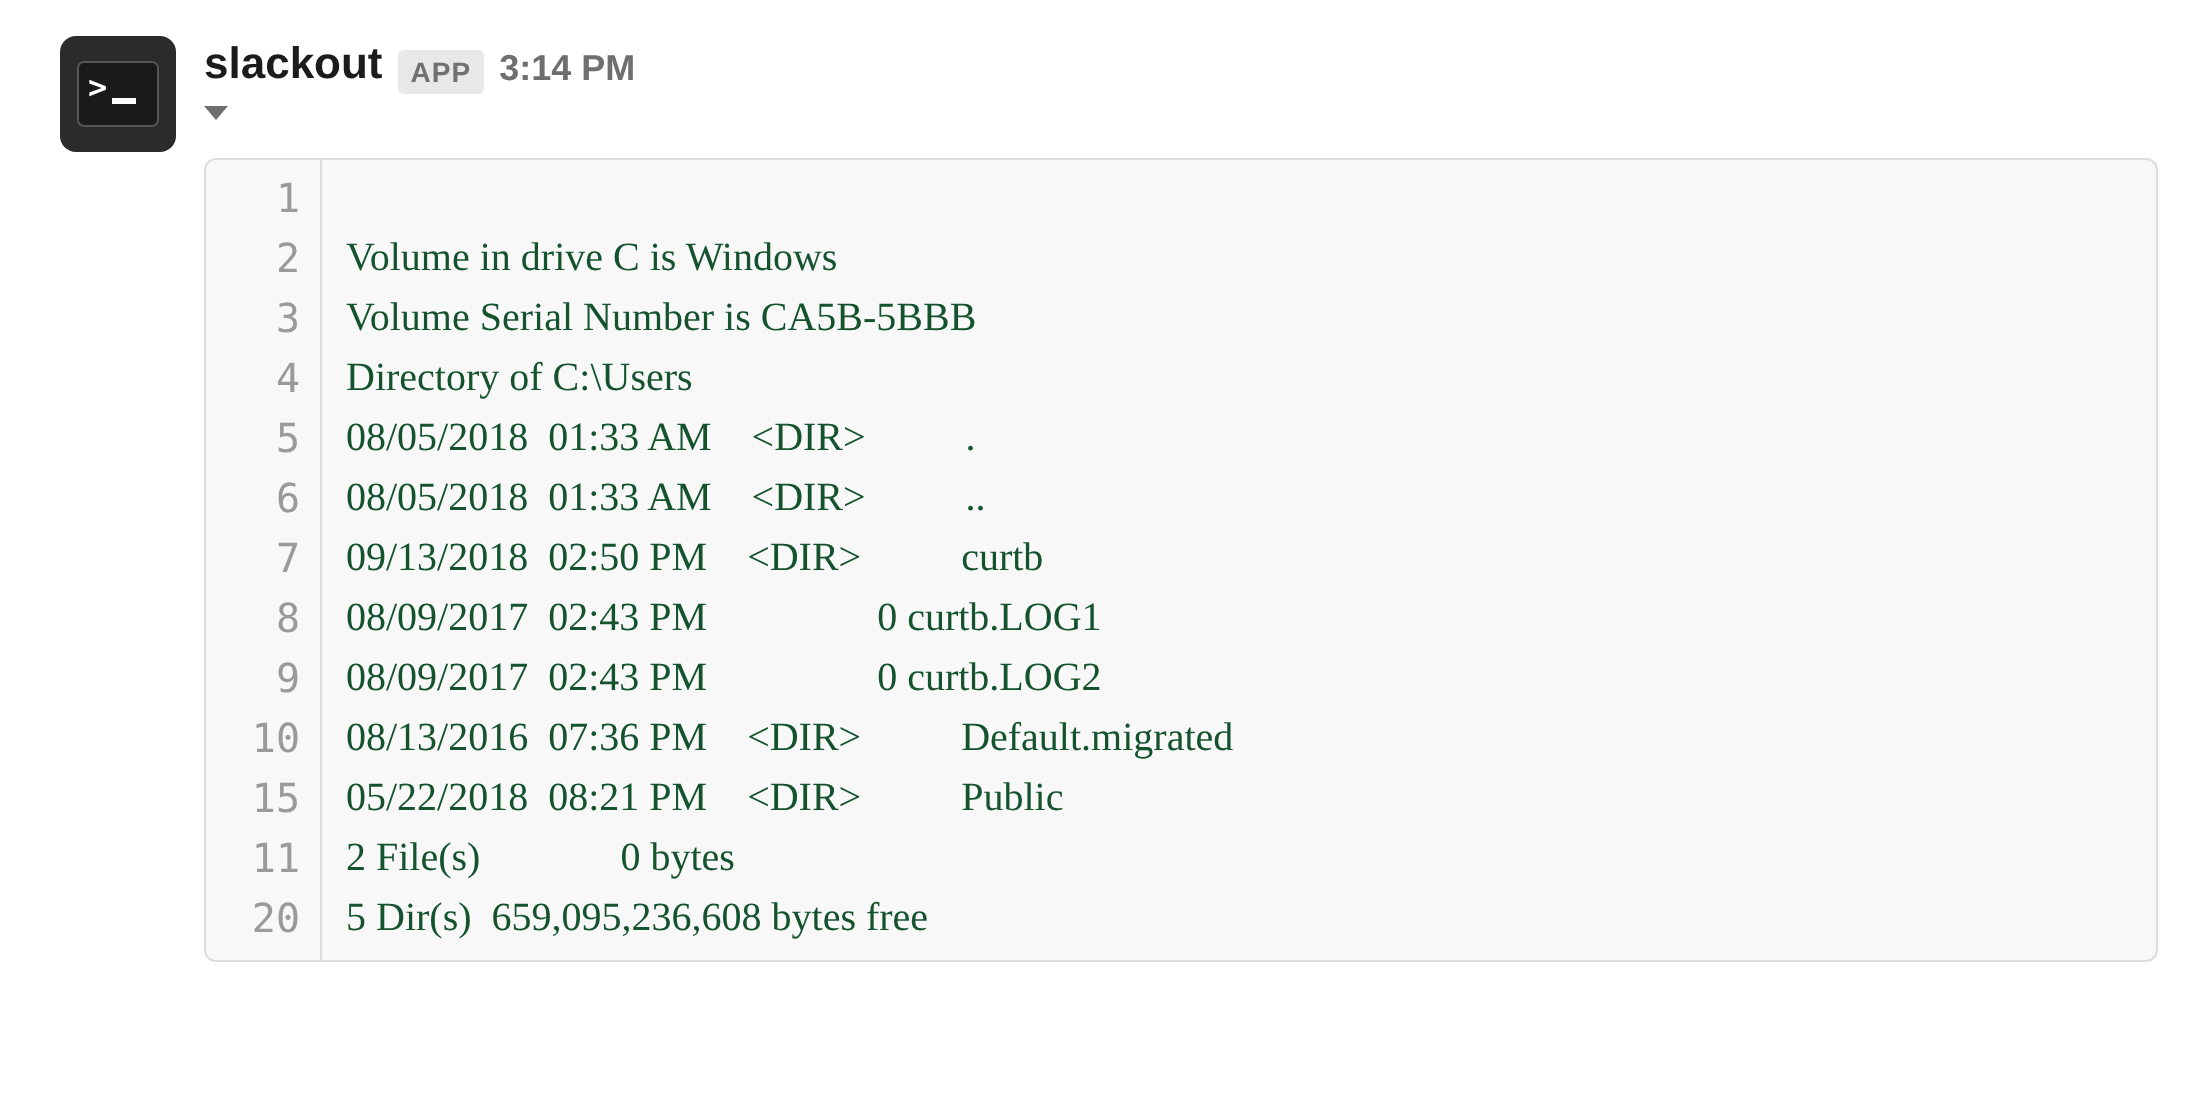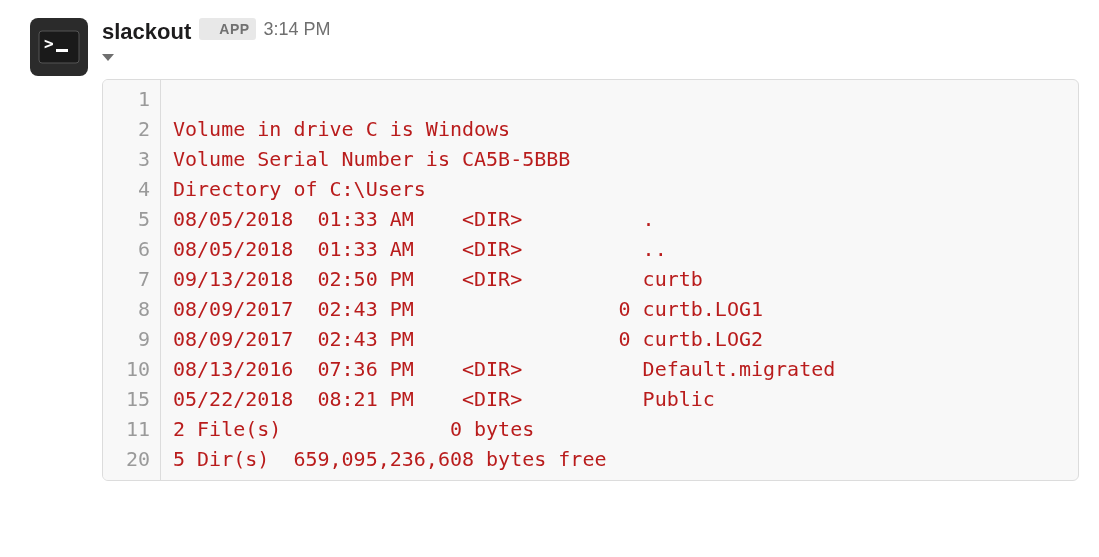--- a/index.html
+++ b/index.html
@@ -23,46 +23,46 @@
       flex-shrink: 0;
       display: flex;
       align-items: center;
       justify-content: center;
       position: relative;
     }
     .avatar svg { width: 44px; height: 44px; }
     .body { flex: 1; min-width: 0; }
     .header {
       display: flex;
-      align-items: flex-start;
+      align-items: flex-end;
       gap: 8px;
       line-height: 1.3;
     }
     .sender {
       font-weight: 900;
       font-size: 22px;
       color: #1d1c1d;
     }
     .app-badge {
       display: inline-flex;
       align-items: center;
-      padding: 1px 6px 0 20px;
+      padding: 1px 6px 0 6px;
       height: 22px;
       font-size: 14px;
       font-weight: 600;
       letter-spacing: 0.5px;
       color: #717171;
       background: #e8e8e8;
       border-radius: 3px;
       vertical-align: middle;
     }
     .timestamp {
       font-size: 18px;
       color: #6f6f6f;
-      font-weight: 400;
+      font-weight: 700;
     }
     .subheader {
       display: inline-flex;
       align-items: center;
       gap: 6px;
       margin-top: 2px;
       font-size: 20px;
       color: #6f6f6f;
       cursor: pointer;
     }
@@ -90,22 +90,23 @@
       padding: 4px 10px 6px 0;
       text-align: right;
       min-width: 58px;
       color: #9a9a9a;
       user-select: none;
     }
     .gutter .ln { display: block; }
     .code {
       padding: 4px 12px 6px 12px;
       white-space: pre;
-      color: #b91c1c;
+      color: #14532d;
       flex: 1;
+      font-family: Liberation Serif, serif;
     }
     .code .line { display: block; min-height: 1.5em; }
   </style>
 </head>
 <body>
 
 <div class="message">
 
   <div class="avatar">
     <svg viewBox="0 0 44 44" aria-hidden="true">

